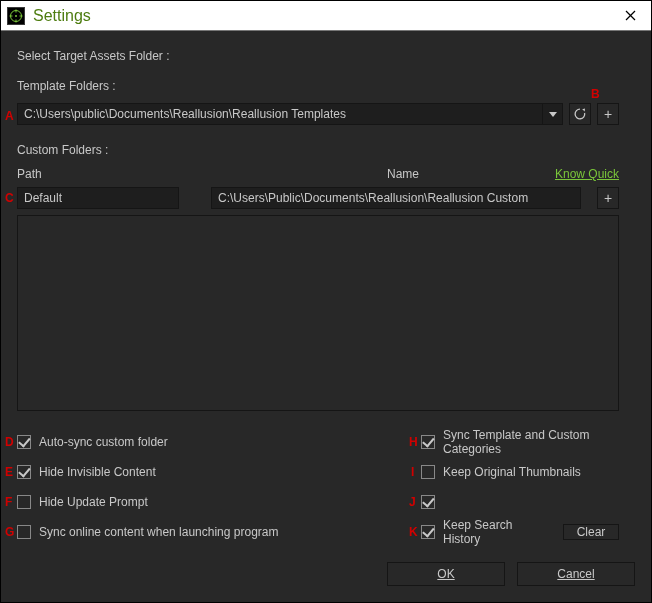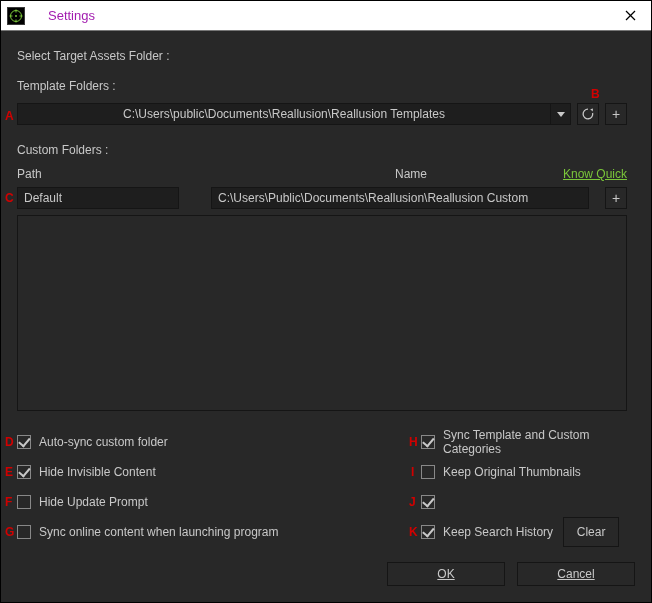--- a/index.html
+++ b/index.html
@@ -29,52 +29,51 @@
     width: 18px;
     height: 18px;
     background: #000;
     border: 1px solid #3a3a3a;
     display: flex;
     align-items: center;
     justify-content: center;
   }
   .titlebar .app-icon svg { display: block; }
   .titlebar .title {
-    margin-left: 23px;
-    color: #a21caf;
-    font-size: 13px;
+    margin-left: 8px;
+    color: #4d7c0f;
+    font-size: 16px;
   }
   .titlebar .close {
     position: absolute;
     right: 0;
     top: 0;
     width: 42px;
     height: 29px;
     display: flex;
     align-items: center;
     justify-content: center;
     color: #000;
     font-size: 14px;
     cursor: pointer;
   }
   .content {
     position: relative;
-    padding: 18px 24px 16px 16px;
+    padding: 18px 32px 16px 16px;
     color: #c8c8c8;
     height: calc(100% - 30px);
   }
   .label { font-size: 12px; color: #c8c8c8; }
   .section-label { margin-bottom: 16px; }
   .sub-label { margin-bottom: 10px; }
   .template-row {
     display: flex;
     align-items: center;
     gap: 6px;
     margin-bottom: 18px;
-    text-align: center;
   }
   .marker {
     position: absolute;
     font-weight: bold;
     color: #d10000;
     font-size: 12px;
     z-index: 5;
     font-family: Arial;
   }
   .input {
@@ -176,21 +175,21 @@
   }
   .checkbox.checked::after {
     content: "";
     width: 9px;
     height: 5px;
     border-left: 2px solid #c8c8c8;
     border-bottom: 2px solid #c8c8c8;
     transform: rotate(-50deg) translate(1px,-1px);
   }
   .btn {
-    height: 30px;
+    height: 16px;
     background: #282828;
     border: 1px solid #151515;
     color: #c8c8c8;
     padding: 0 14px;
     font-size: 12px;
     cursor: pointer;
     display: inline-flex;
     align-items: center;
     justify-content: center;
   }

